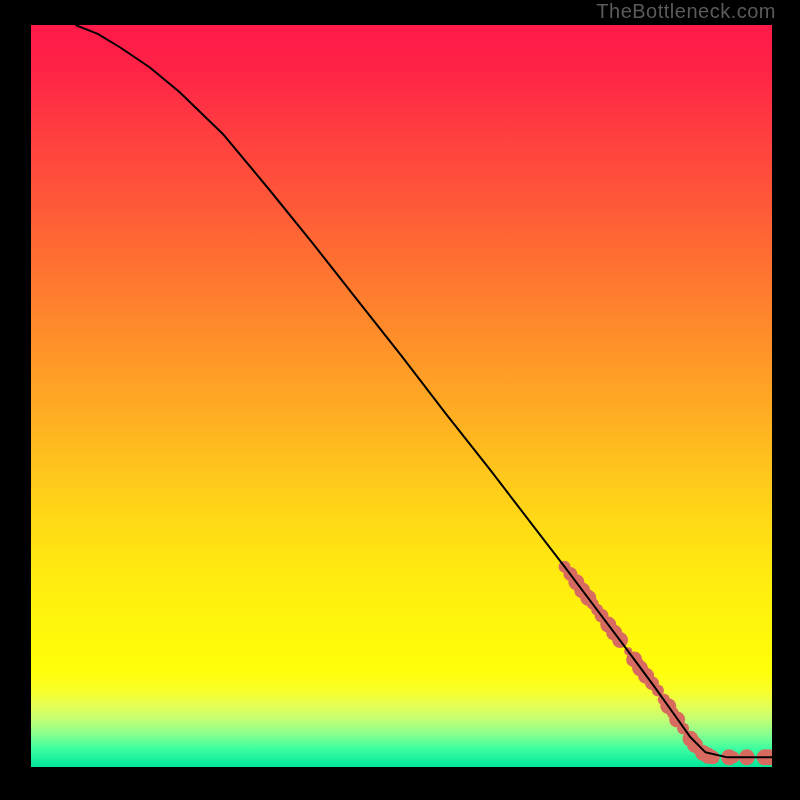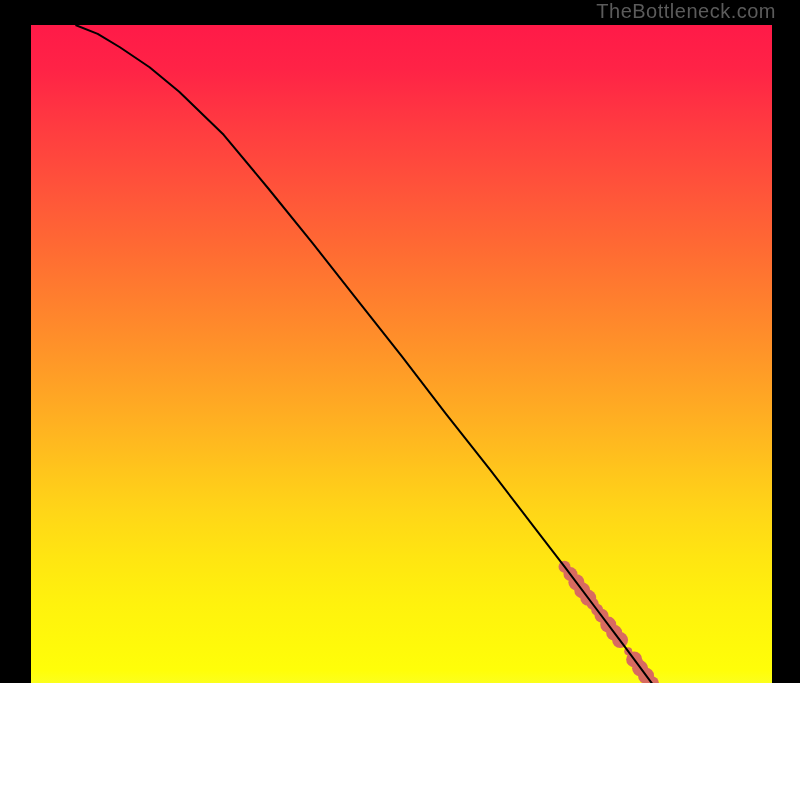--- a/index.html
+++ b/index.html
@@ -4,21 +4,21 @@
 <style>
   body {
     margin: 0;
     padding: 0;
     background: #fff;
     font-family: Arial, Helvetica, sans-serif;
   }
   .canvas {
     position: relative;
     width: 800px;
-    height: 683px;
+    height: 800px;
     background: #000;
     overflow: hidden;
   }
   .plot-area {
     position: absolute;
     box-sizing: border-box;
   }
   .watermark {
     position: absolute;
     color: #5b5b5b;

